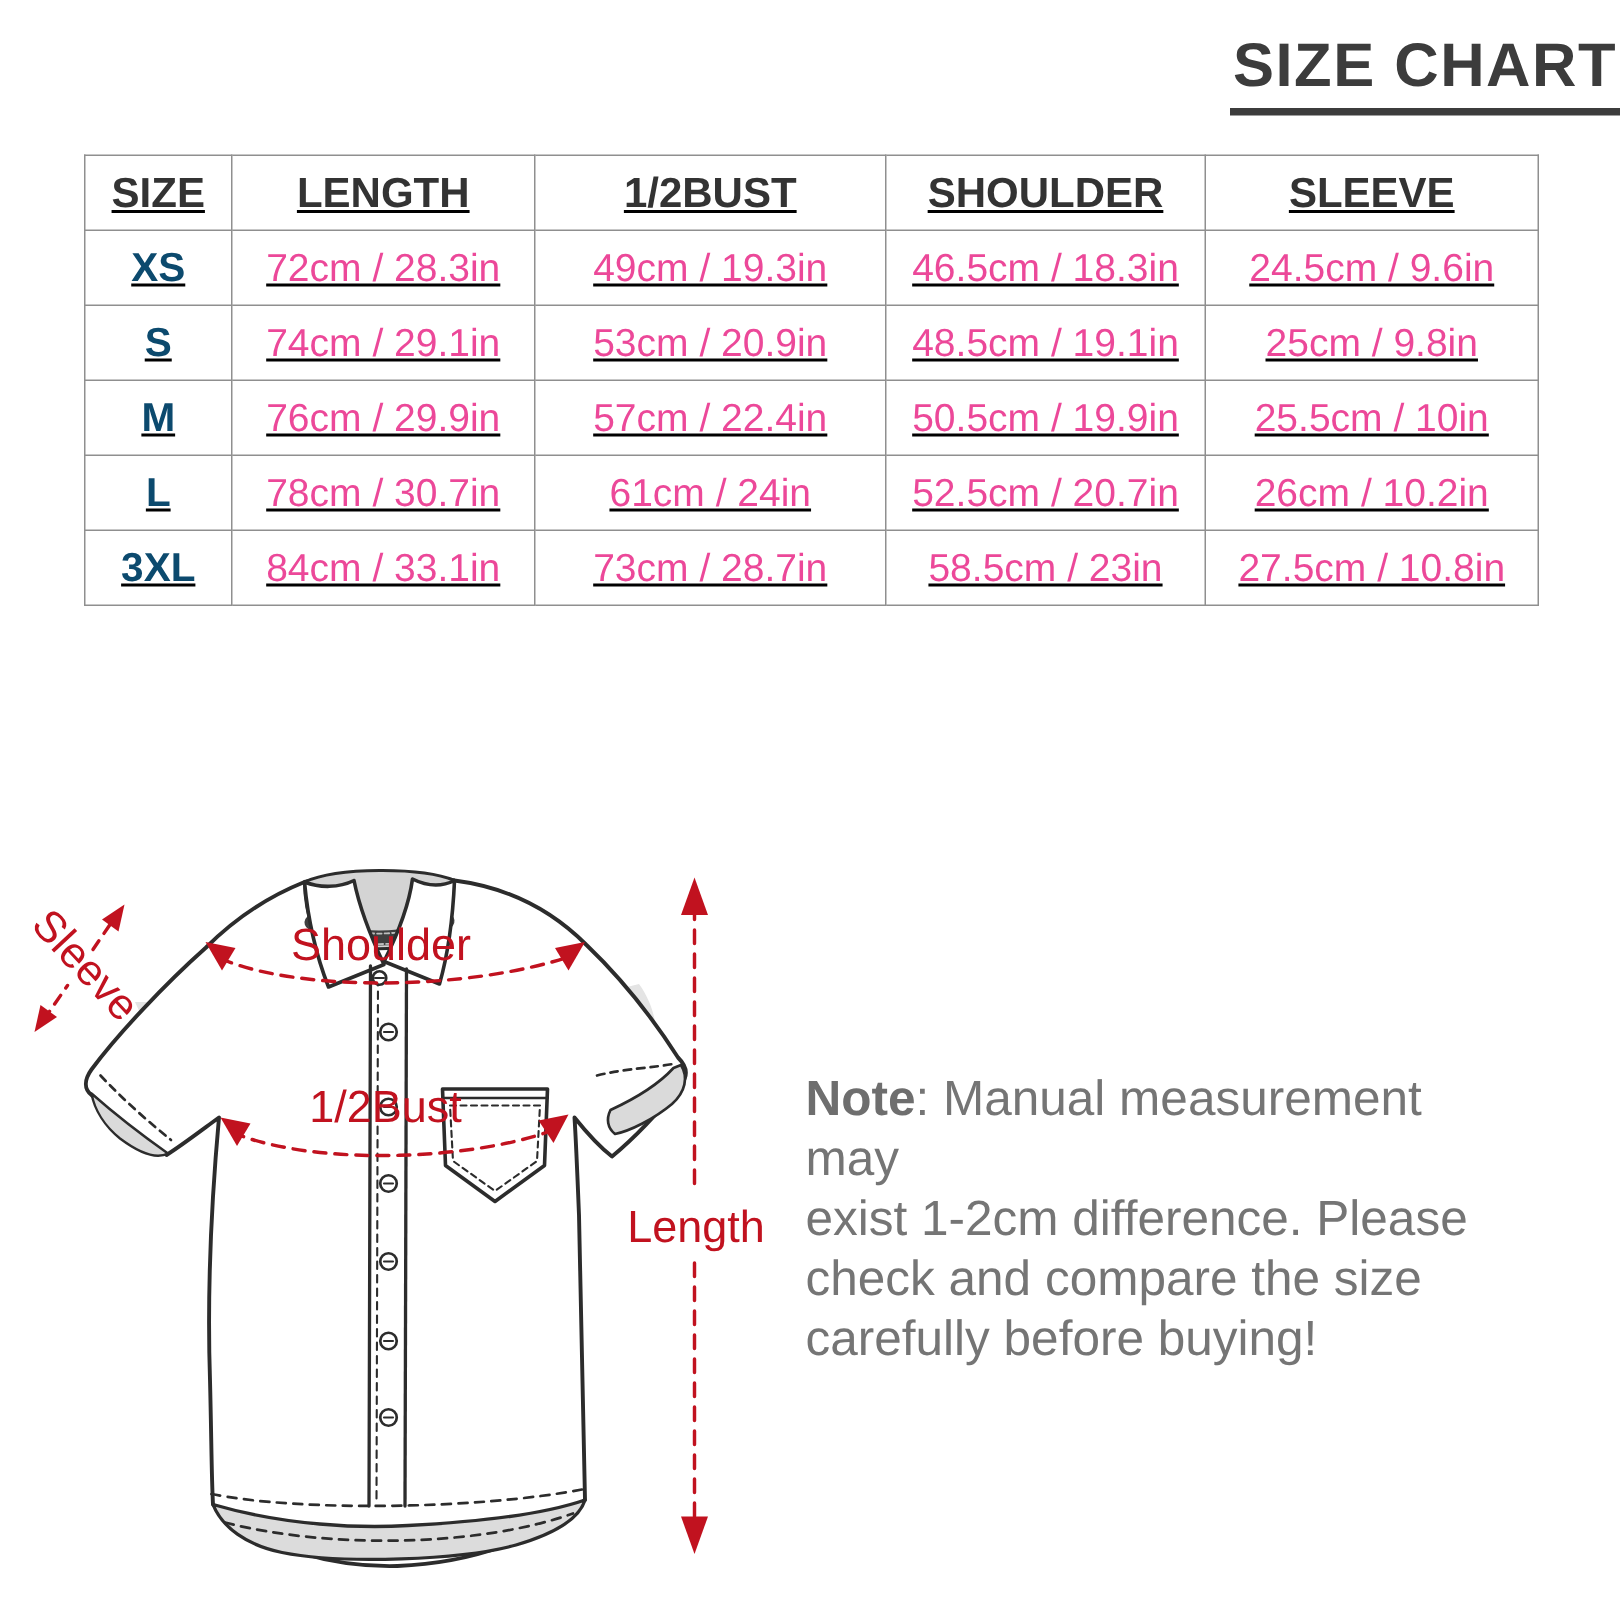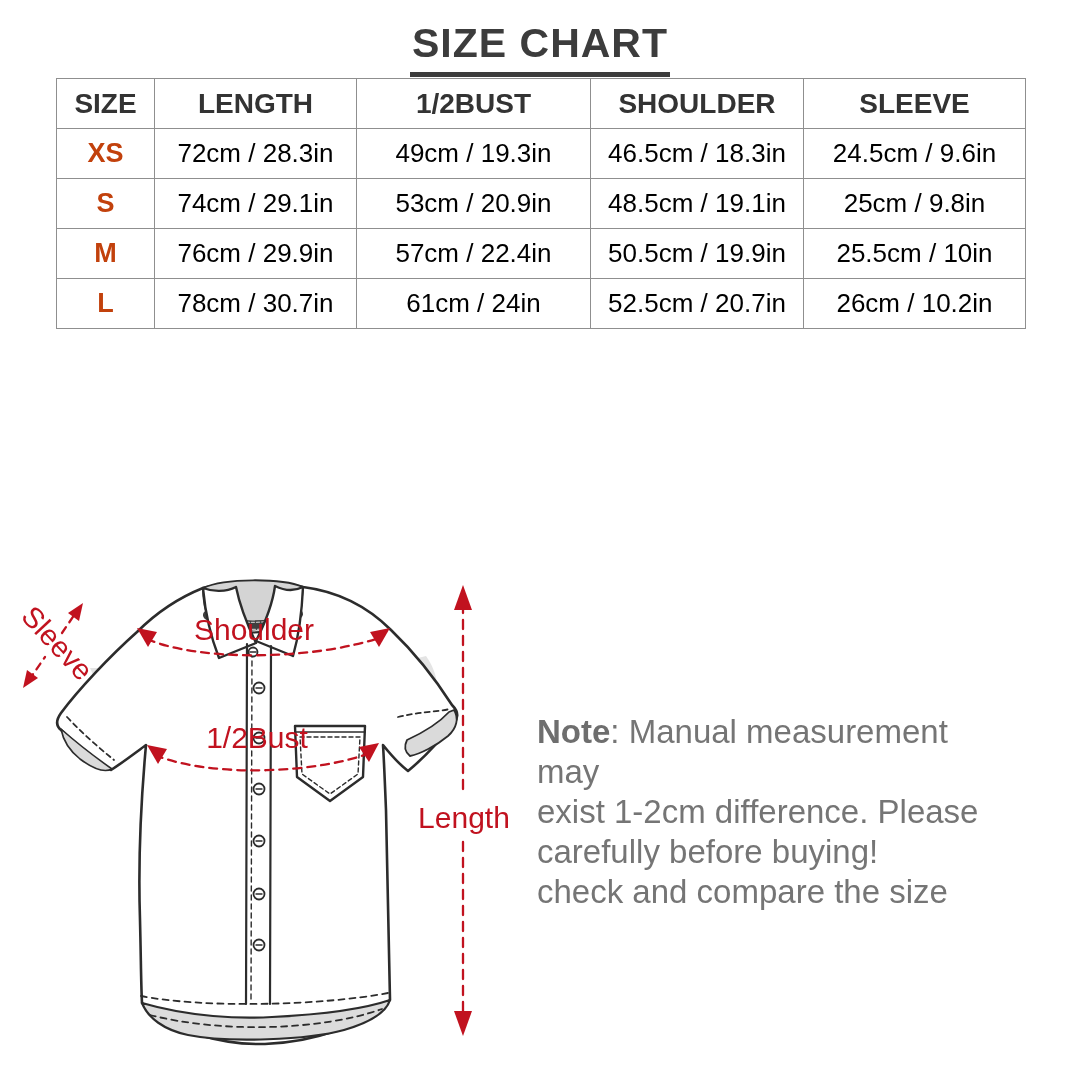--- a/index.html
+++ b/index.html
@@ -1,29 +1,29 @@
 <!DOCTYPE html>
 <html><head>
 <meta charset="utf-8">
 <style>
   html,body{margin:0;padding:0;background:#ffffff;}
   body{width:1080px;height:1080px;position:relative;font-family:"Liberation Sans",sans-serif;overflow:hidden;}
 
   
-  .title-wrap{position:absolute;top:20px;left:0;width:1080px;text-align:center;}
+  .title-wrap{position:absolute;top:20px;left:0;width:1080px;text-align:right;}
   .title{display:inline-block;font-size:41px;font-weight:bold;color:#3c3c3c;letter-spacing:1px;
          border-bottom:5px solid #3c3c3c;padding:0 2px 5px 2px;}
 
   
-  table.size-table{position:absolute;left:56px;top:78px;width:969px;border-collapse:collapse;table-layout:fixed;}
+  table.size-table{position:absolute;left:56px;top:103px;width:969px;border-collapse:collapse;table-layout:fixed;text-decoration:underline;}
   table.size-table td,table.size-table th{border:1px solid #8f8f8f;height:47px;text-align:center;vertical-align:middle;
     white-space:nowrap;overflow:hidden;}
   table.size-table th{font-size:28px;font-weight:bold;color:#333333;}
-  td.size-cell{font-size:27px;font-weight:bold;color:#c2410c;}
-  td.measure-cell{font-size:26px;font-weight:normal;color:#000000;}
+  td.size-cell{font-size:27px;font-weight:bold;color:#0c4a6e;}
+  td.measure-cell{font-size:26px;font-weight:normal;color:#ec4899;}
   .col-size{width:98px;}.col-length{width:202px;}.col-bust{width:234px;}.col-shoulder{width:213px;}.col-sleeve{width:222px;}
 
   
   .shirt-svg{position:absolute;left:0;top:540px;width:540px;height:540px;}
   .shirt-svg text{font-family:"Liberation Sans",sans-serif;}
 
   
   .note{position:absolute;left:537px;top:712px;width:480px;font-size:33px;line-height:40px;color:#757575;}
   .note b{color:#6e6e6e;}
 </style>
@@ -70,20 +70,27 @@
     <td class="measure-cell">57cm / 22.4in</td>
     <td class="measure-cell">50.5cm / 19.9in</td>
     <td class="measure-cell">25.5cm / 10in</td>
   </tr>
   <tr>
     <td class="size-cell">L</td>
     <td class="measure-cell">78cm / 30.7in</td>
     <td class="measure-cell">61cm / 24in</td>
     <td class="measure-cell">52.5cm / 20.7in</td>
     <td class="measure-cell">26cm / 10.2in</td>
+  </tr>
+  <tr>
+    <td class="size-cell">3XL</td>
+    <td class="measure-cell">84cm / 33.1in</td>
+    <td class="measure-cell">73cm / 28.7in</td>
+    <td class="measure-cell">58.5cm / 23in</td>
+    <td class="measure-cell">27.5cm / 10.8in</td>
   </tr>
 </tbody>
   </table>
 
 <svg class="shirt-svg" viewBox="0 0 540 540">
   <g stroke-linejoin="round" stroke-linecap="round">
 
     <g fill="#e4e4e4" stroke="none">
       <path d="M 90,128 C 100,148 104,170 100,192 C 110,170 108,145 98,128 Z"></path>
       <path d="M 150,110 C 160,125 166,142 166,158 C 173,140 168,122 158,108 Z"></path>
@@ -176,15 +183,15 @@
       <text x="257" y="208" text-anchor="middle" font-size="30" fill="#c1121f">1/2Bust</text>
       <text x="464" y="288" text-anchor="middle" font-size="30" fill="#c1121f">Length</text>
       <text x="50" y="110" text-anchor="middle" font-size="29" fill="#c1121f" transform="rotate(47,50,110)">Sleeve</text>
     </g>
   </g>
 </svg>
 
 <div class="note">
   <div><b>Note</b><span>: Manual measurement may</span></div>
   <div>exist 1-2cm difference. Please</div>
+  <div>check and compare the size</div>
   <div>carefully before buying!</div>
-  <div>check and compare the size</div>
 </div>
 
 </body></html>

